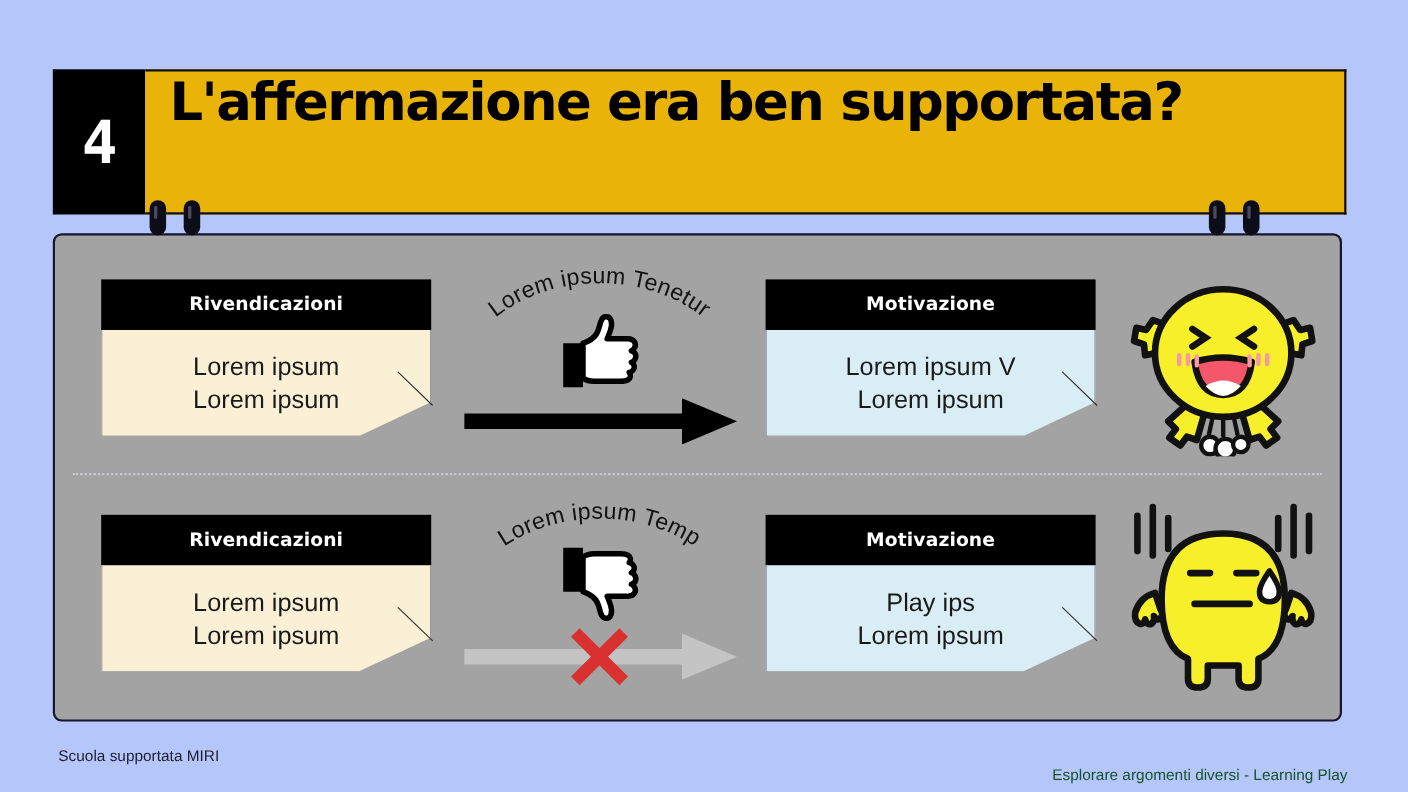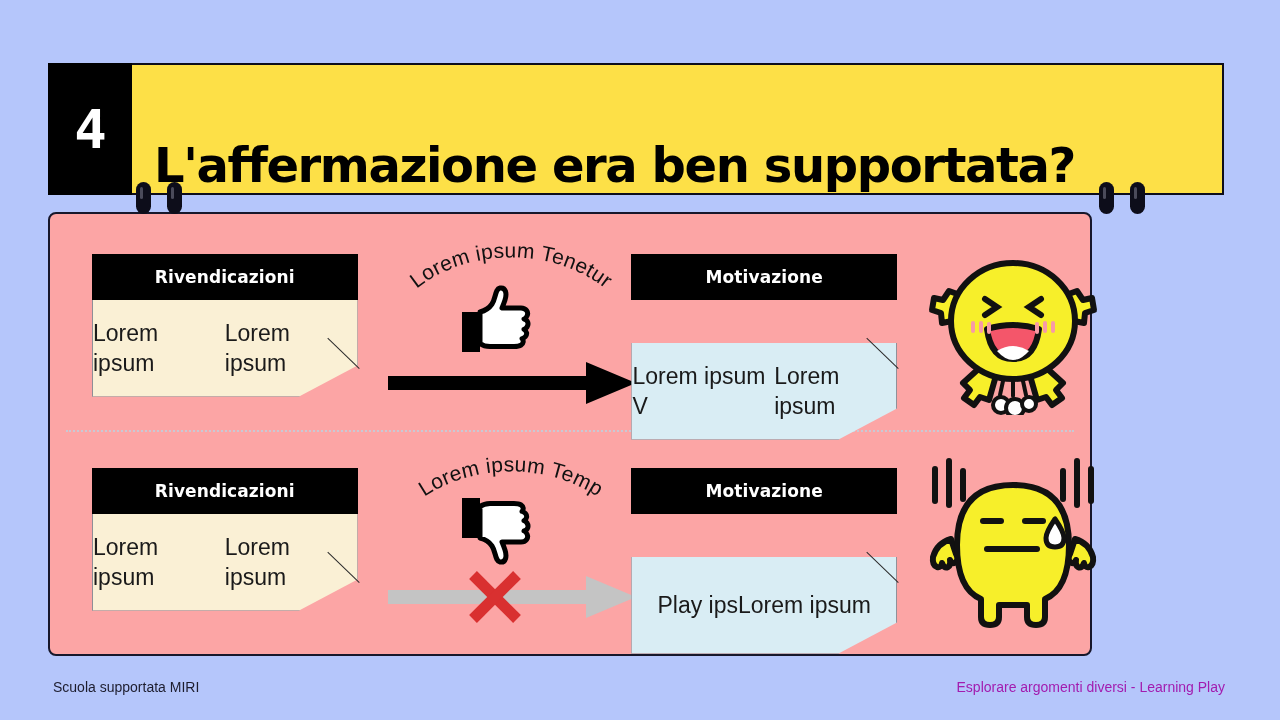--- a/index.html
+++ b/index.html
@@ -16,43 +16,43 @@
     position:absolute;left:48px;top:63px;width:1176px;height:132px;
     display:flex;align-items:stretch;
   }
   .header-badge{
     width:84px;background:#000;color:#fff;
     display:flex;align-items:center;justify-content:center;
     font-size:54px;font-weight:700;letter-spacing:-1px;
     font-family:"DejaVu Sans Mono", monospace;
   }
   .header-bar{
-    flex:1;background:#fde047;border:2px solid #0d0d1a;border-left:none;
-    display:flex;align-items:flex-end;
+    flex:1;background:#eab308;border:2px solid #0d0d1a;border-left:none;
+    display:flex;align-items:flex-start;
   }
   .header-title{
     margin-left:22px;font-size:48px;font-weight:800;color:#000;
     letter-spacing:-1.4px;white-space:nowrap;
     font-family:"DejaVu Sans", sans-serif;
   }
 
   
   .ring{
     position:absolute;width:15px;height:32px;border-radius:8px;
     background:#0d0d1a;z-index:6;
   }
   .ring::after{
     content:"";position:absolute;left:4px;top:5px;width:3px;height:12px;
     border-radius:2px;background:#4a4a5a;
   }
 
   
   .panel{
-    position:absolute;left:48px;top:212px;width:1044px;height:444px;
-    background:#fca5a5;border:2px solid #17172b;border-radius:8px;
+    position:absolute;left:48px;top:212px;width:1172px;height:444px;
+    background:#a3a3a3;border:2px solid #17172b;border-radius:8px;
     box-sizing:border-box;
   }
   .row{
     position:absolute;left:0;width:100%;height:206px;
     display:flex;align-items:center;
   }
   .row-1{top:8px;}
   .row-2{top:222px;}
   .divider{
     position:absolute;left:16px;right:16px;top:216px;height:0;
@@ -66,27 +66,27 @@
   }
   .card-head{
     height:46px;background:#000;color:#fff;
     display:flex;align-items:center;justify-content:center;
     font-size:17px;font-weight:700;letter-spacing:0.1px;
     font-family:"DejaVu Sans", sans-serif;
   }
   .card-body{
     height:97px;box-sizing:border-box;
     border:1px solid #8e8e96;border-top:none;
-    display:flex;flex-direction:row;align-items:center;justify-content:center;
+    display:flex;flex-direction:column;align-items:center;justify-content:center;
     font-size:23px;line-height:30px;color:#1a1a1a;
     clip-path:polygon(0 0, 100% 0, 100% 68%, 78% 100%, 0 100%);
     position:relative;
   }
   .card-body.cream{background:#faf0d5;}
-  .card-body.blue{background:#d9edf4;margin-top:43px;}
+  .card-body.blue{background:#d9edf4;}
   .fold-line{
     position:absolute;right:-1px;bottom:28px;width:44px;height:1px;
     background:#2b2b2b;transform:rotate(44deg);transform-origin:right bottom;
   }
   .card-line{display:block;}
 
   
   .mid{
     position:relative;width:262px;height:170px;margin-left:22px;
   }
@@ -109,21 +109,21 @@
 
   
   .mascot{position:relative;width:200px;height:180px;margin-left:16px;}
   .mascot svg{position:absolute;left:0;top:0;}
 
   
   .footer-left{
     position:absolute;left:53px;top:679px;font-size:14px;color:#1d1d2e;
   }
   .footer-right{
-    position:absolute;right:55px;top:679px;font-size:14px;color:#a21caf;
+    position:absolute;right:55px;top:696px;font-size:14px;color:#14532d;
   }
 </style>
 </head>
 <body>
 
 <div class="header">
   <div class="header-badge">4</div>
   <div class="header-bar">
     <div class="header-title">L'affermazione era ben supportata?</div>
   </div>

